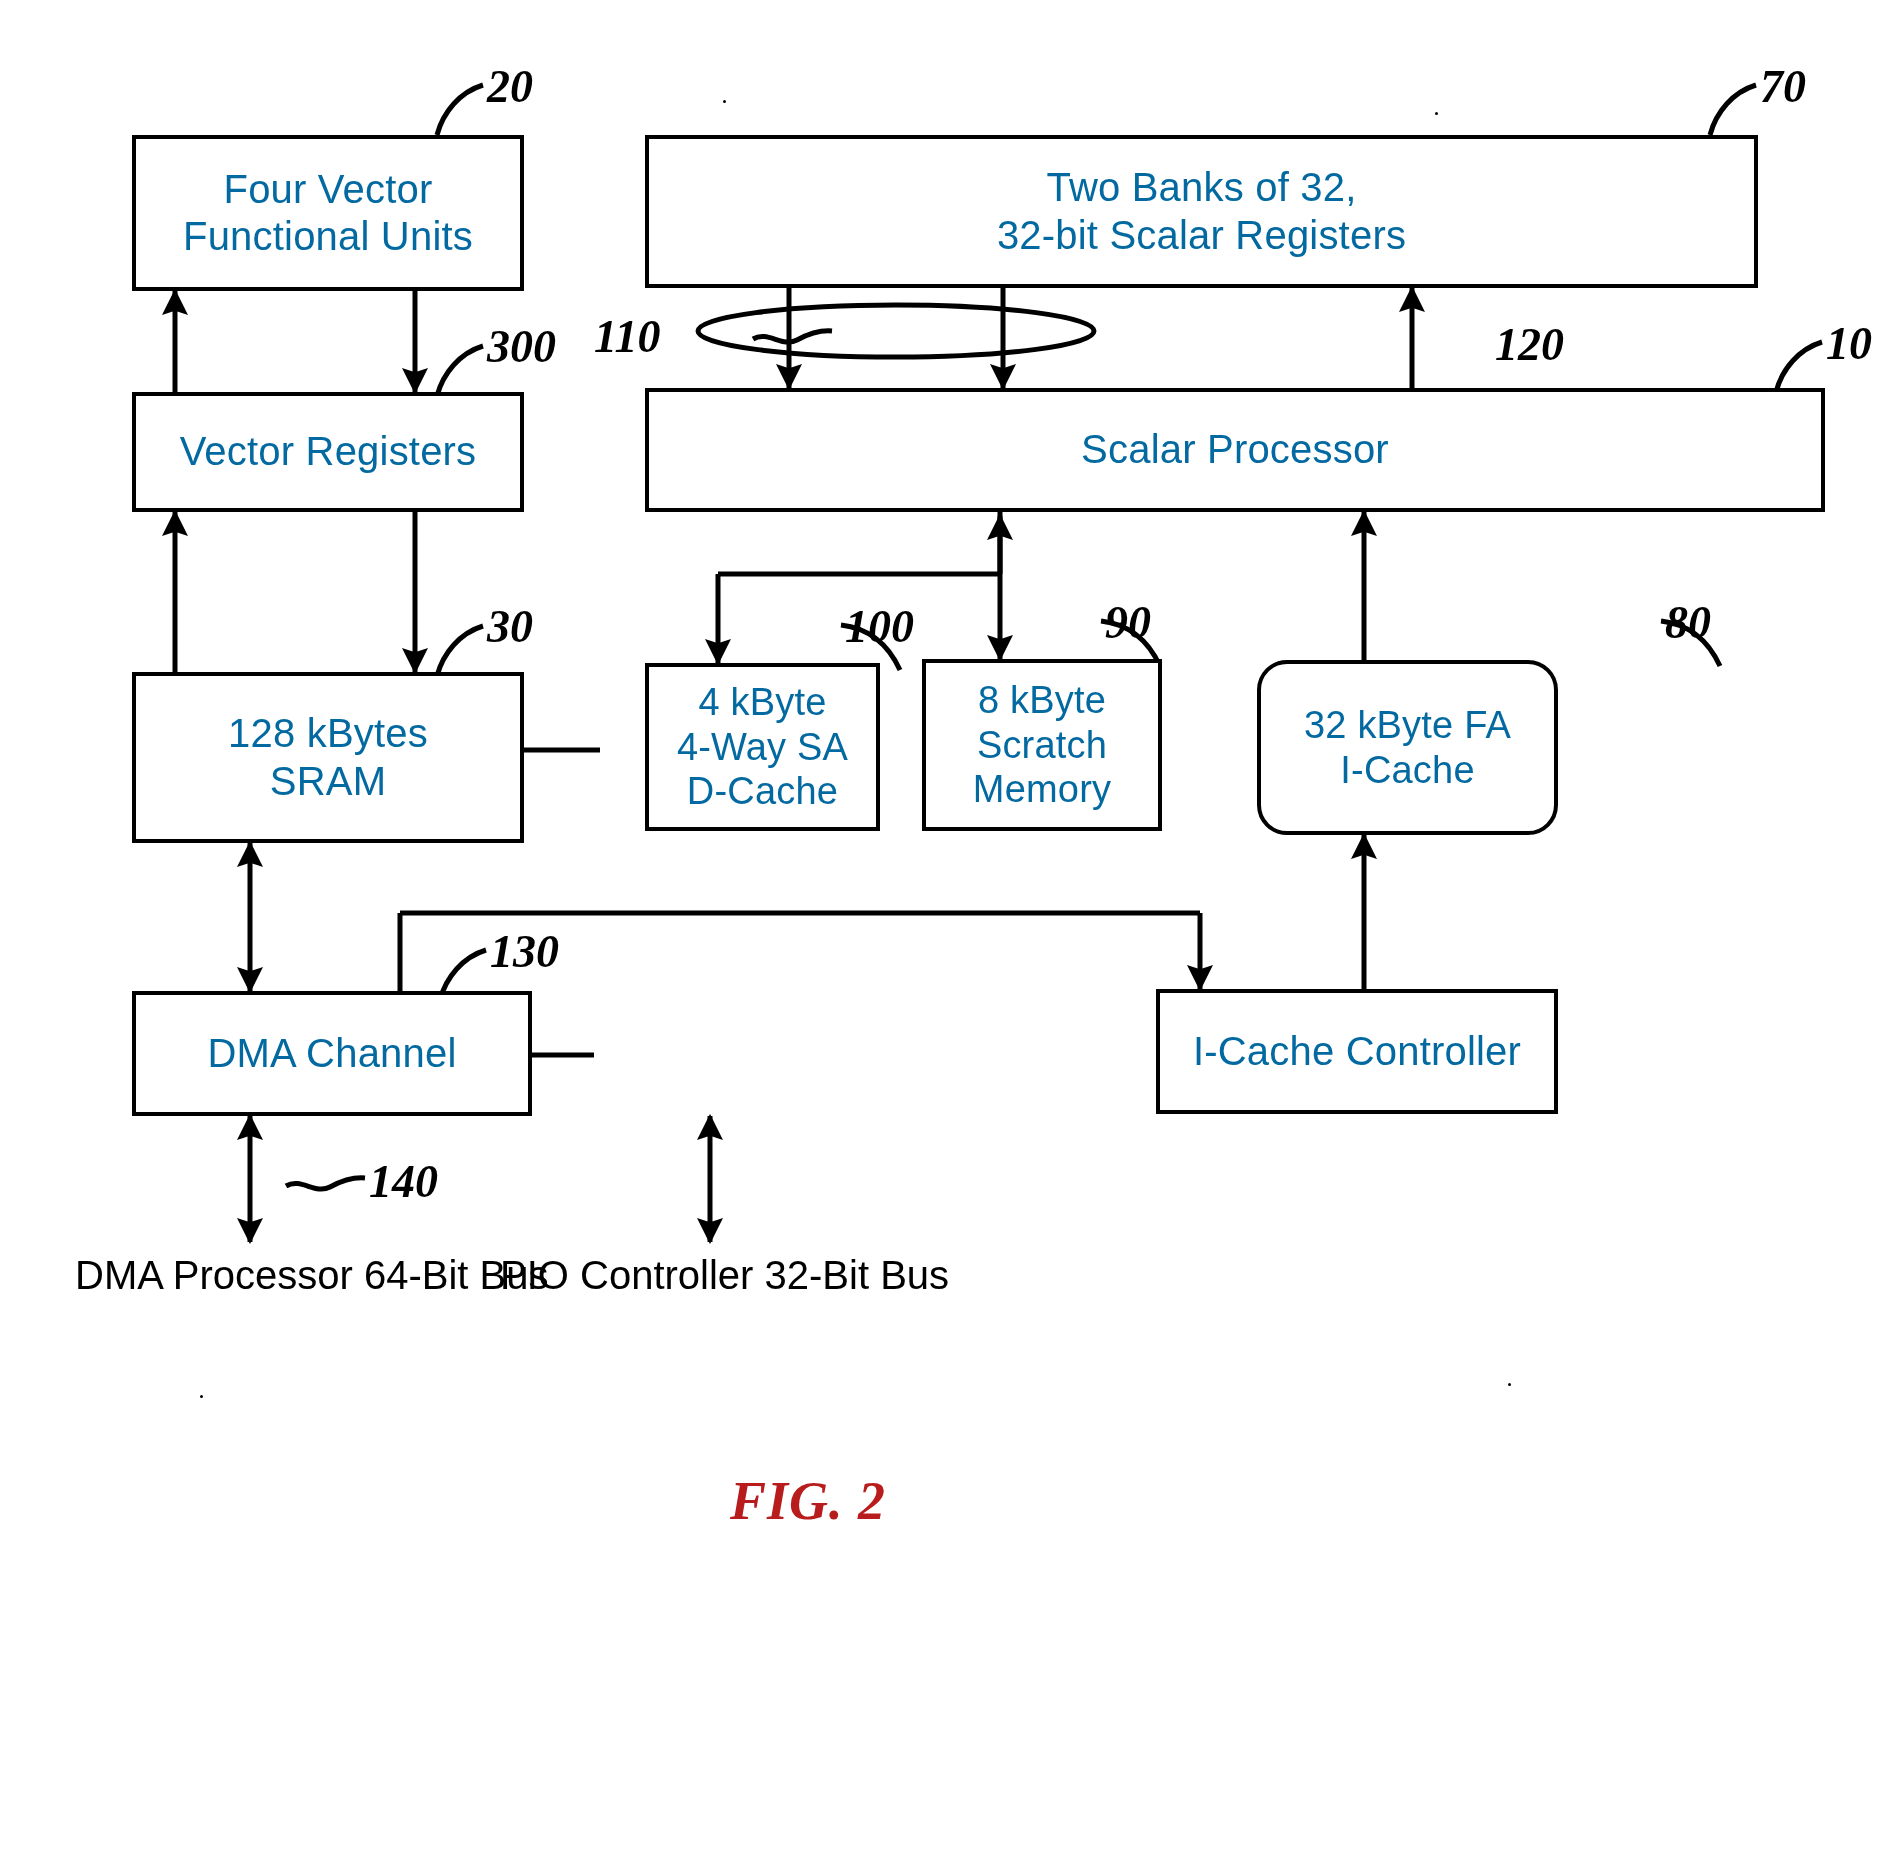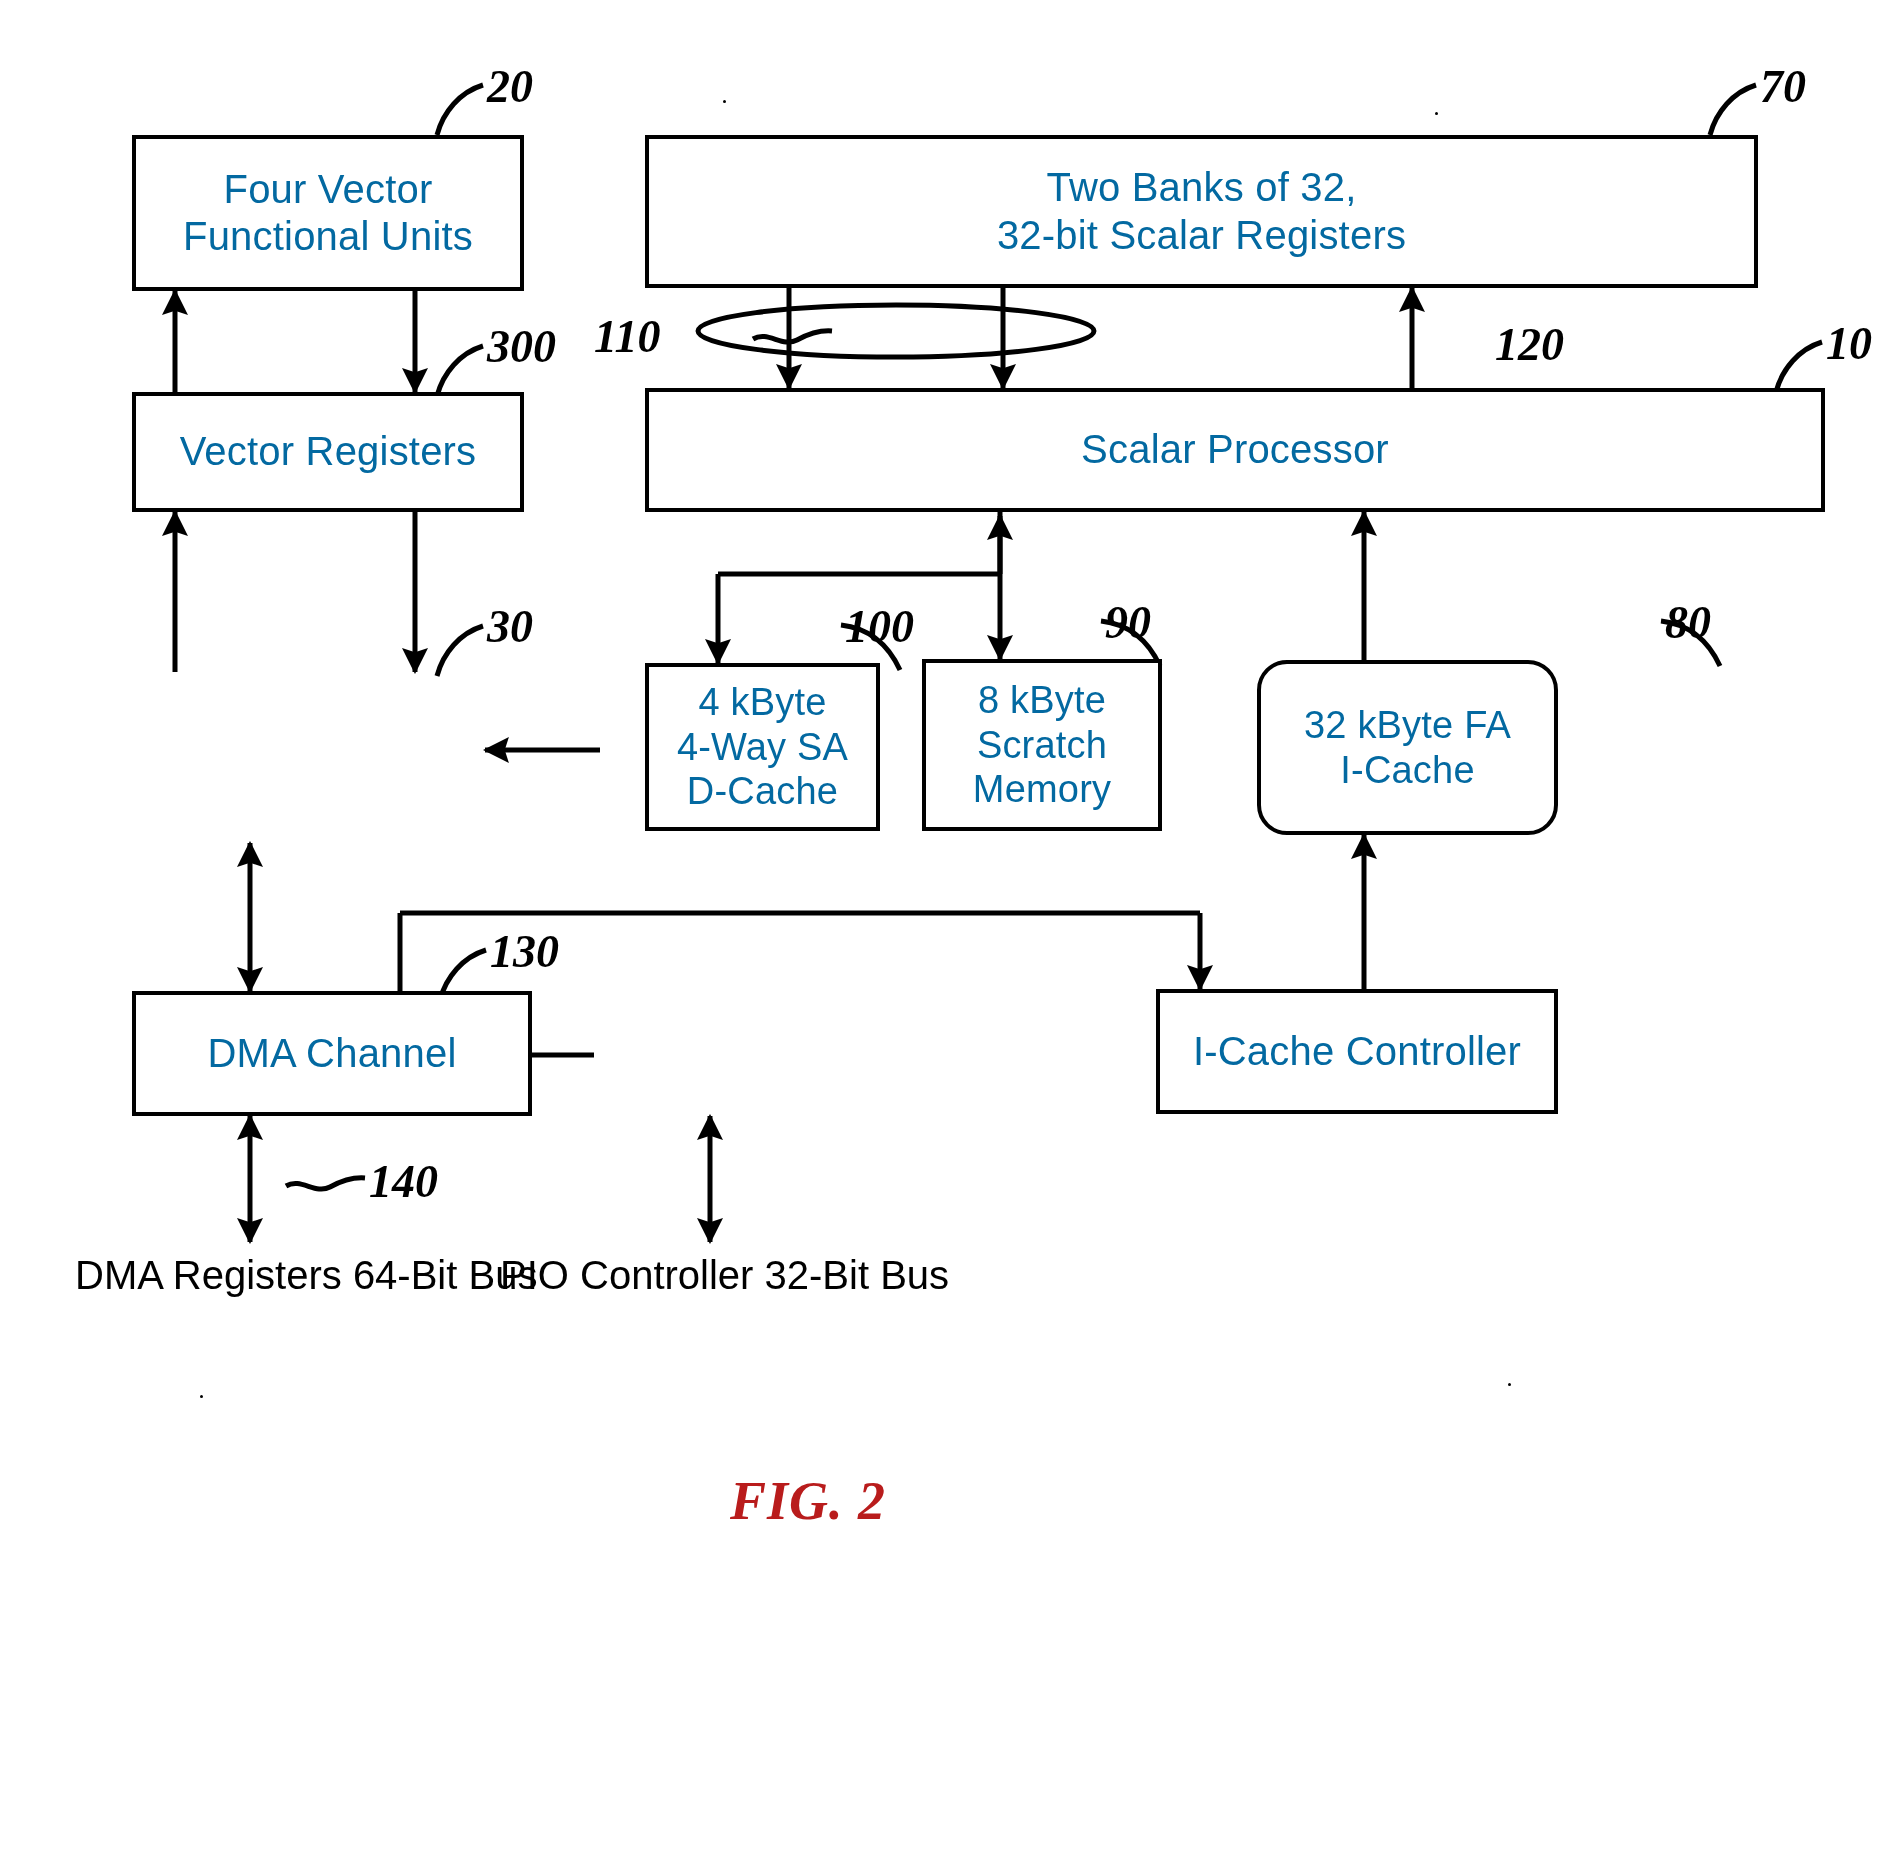--- a/index.html
+++ b/index.html
@@ -162,20 +162,24 @@
   </div>
 
   <div class="node" style="left:88px; top:392px; width:392px; height:120px;">
     <span class="ln">Vector Registers</span>
   </div>
 
   <div class="node" style="left:601px; top:388px; width:1180px; height:124px;">
     <span class="ln">Scalar Processor</span>
   </div>
 
+  <div class="node" style="left:88px; top:672px; width:392px; height:171px;">
+    <span class="ln">128 kBytes</span>
+    <span class="ln">SRAM</span>
+  </div>
 
   <div class="node" style="left:601px; top:663px; width:235px; height:168px; font-size:38px;">
     <span class="ln">4 kByte</span>
     <span class="ln">4-Way SA</span>
     <span class="ln">D-Cache</span>
   </div>
 
   <div class="node" style="left:878px; top:659px; width:240px; height:172px; font-size:38px;">
     <span class="ln">8 kByte</span>
     <span class="ln">Scratch</span>
@@ -190,21 +194,21 @@
   <div class="node" style="left:88px; top:991px; width:400px; height:125px;">
     <span class="ln">DMA Channel</span>
   </div>
 
 
   <div class="node" style="left:1112px; top:989px; width:402px; height:125px;">
     <span class="ln">I-Cache Controller</span>
   </div>
 
   <div class="freetext" style="left:75px; top:1252px; width:425px;">
-    <span class="ln">DMA Registers</span>
+    <span class="ln">DMA Processor</span>
     <span class="ln">64-Bit Bus</span>
   </div>
 
   <div class="freetext" style="left:500px; top:1252px; width:425px;">
     <span class="ln">PIO Controller</span>
     <span class="ln">32-Bit Bus</span>
   </div>
 
   <div class="refnum" style="left:487px; top:60px;">20</div>
   <div class="refnum" style="left:1760px; top:60px;">70</div>

